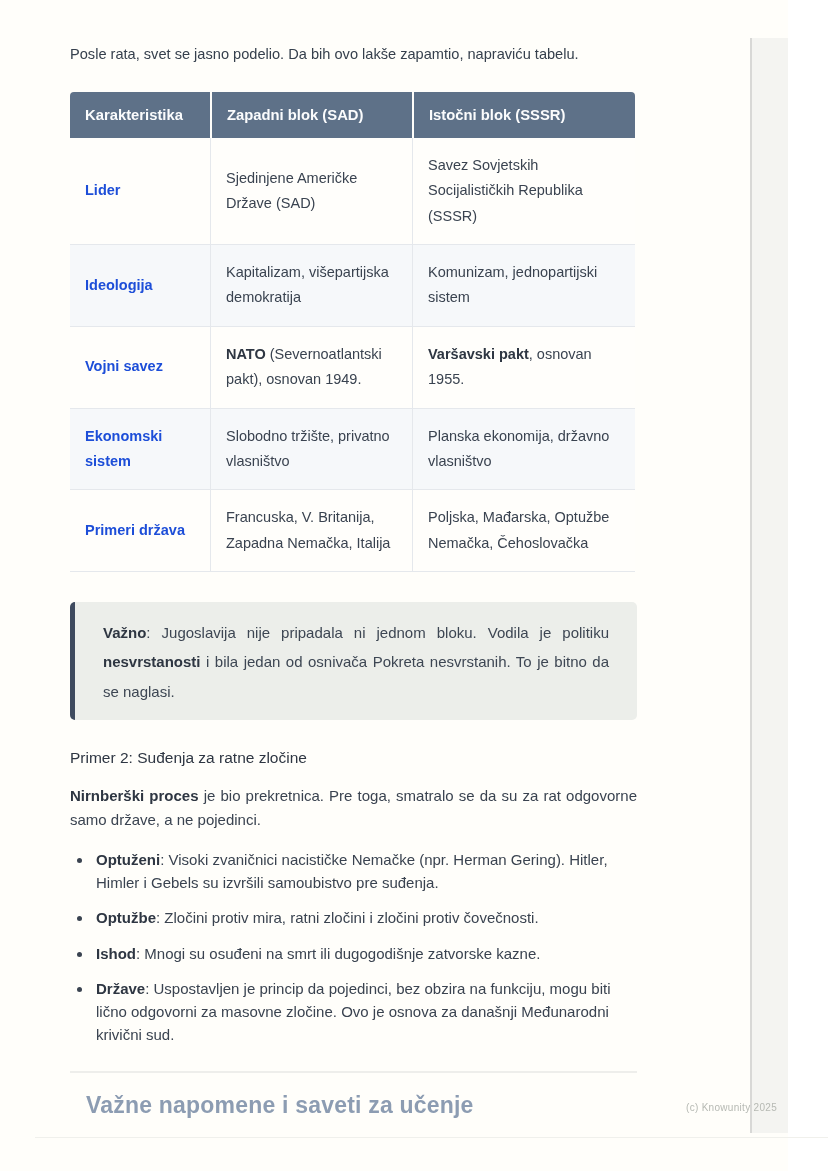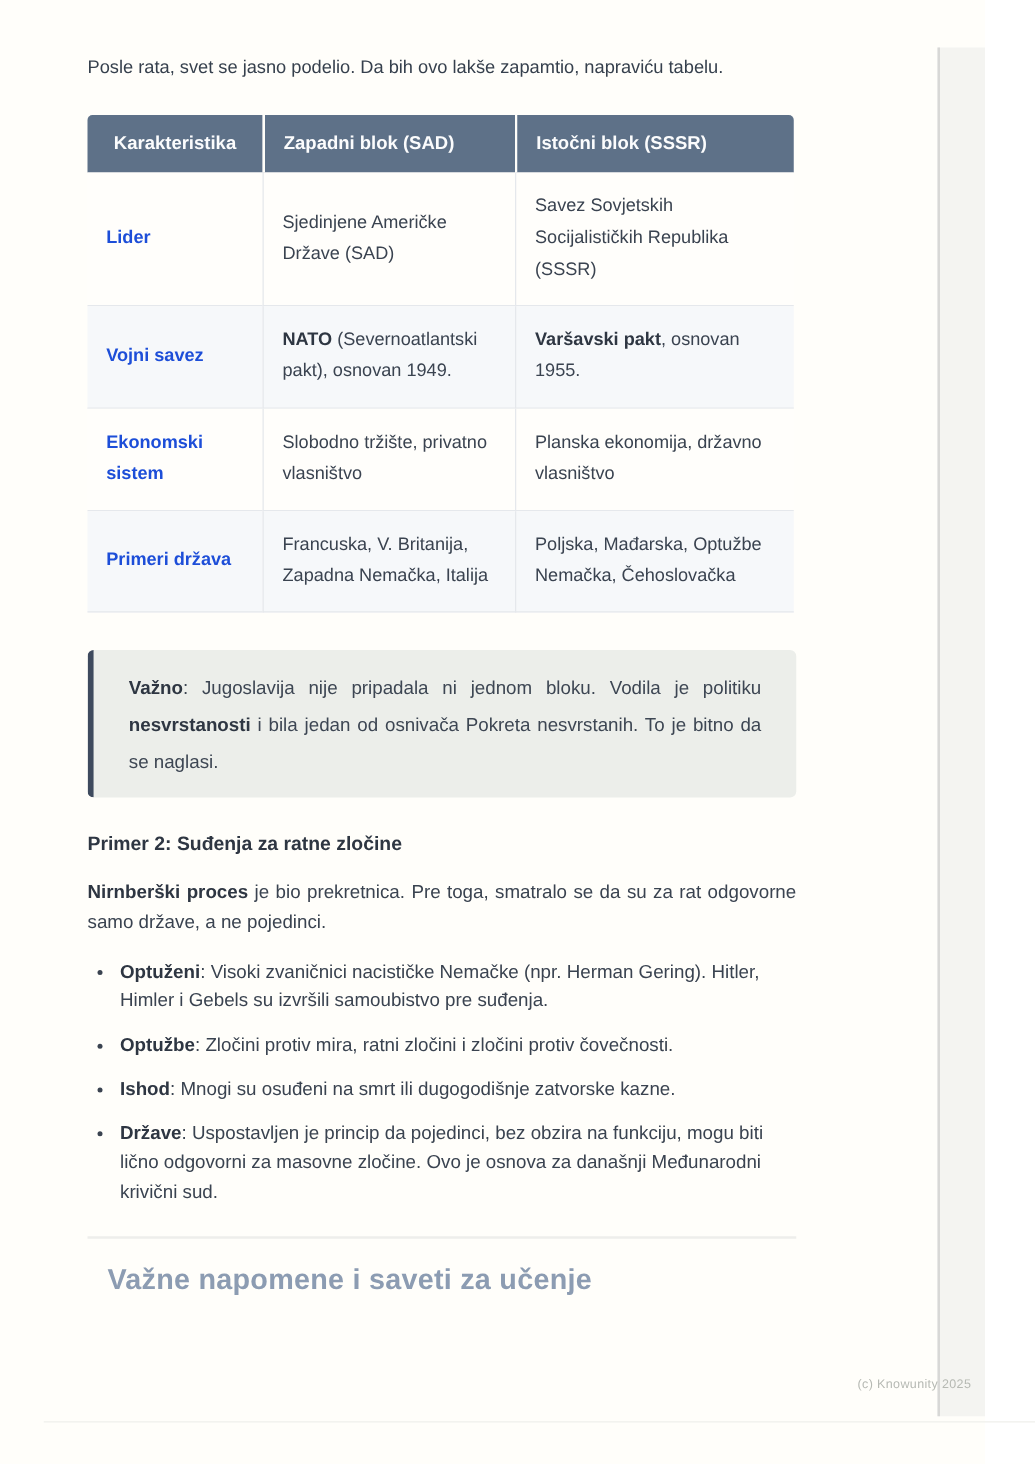--- a/index.html
+++ b/index.html
@@ -24,21 +24,21 @@
     margin-top:26px; width:565px;
     font-size:14.5px;
     table-layout:fixed;
   }
   table.cmp thead th {
     background:var(--header-bg,#5e7188);
     color:#fbfcfd; font-weight:bold; text-align:left;
     padding:15px 15px; font-size:14.8px;
     border-left:2px solid #fffefa;
   }
-  table.cmp thead th:first-child { border-left:none; border-top-left-radius:4px;text-align:center; }
+  table.cmp thead th:first-child { border-left:none; border-top-left-radius:4px; }
   table.cmp thead th:last-child { border-top-right-radius:4px; }
   table.cmp tbody td {
     padding:15px 15px; line-height:1.75;
     border-bottom:1px solid #e5e8ec;
     border-left:1px solid #e5e8ec;
     vertical-align:middle; color:#3a4350;
     background:#fffefb;
   }
   table.cmp tbody td:first-child { border-left:none; }
   table.cmp tbody tr:nth-child(even) td { background:#f6f8fa; }
@@ -52,21 +52,21 @@
     border-left:5px solid var(--callout-bar,#3e4a5e);
     border-radius:5px;
     padding:16px 28px 14px 28px;
   }
   .callout-text {
     font-size:15px; line-height:1.95;
     text-align:justify; color:#3d4653;
   }
 
   h3.example-heading {
-    margin:29px 0 0; font-size:15.5px; color:#2e3642; font-weight:bold;
+    margin:29px 0 0; font-size:15.5px; color:#2e3642; font-weight:normal;
   }
   p.just {
     margin:17px 0 0; font-size:15px; line-height:1.6;
     text-align:justify; color:#3a4350;
   }
 
   ul.bullets { margin:16px 0 0; padding-left:23px; }
   ul.bullets li { margin:12px 0; font-size:15px; line-height:1.55; padding-left:3px; }
 
   hr.divider { margin:24px 0 0; border:none; border-top:2px solid #eeeeeb; }
@@ -118,20 +118,25 @@
             <th>Istočni blok (SSSR)</th>
           </tr>
       </thead>
       <tbody>
           <tr>
             <td class="label">Lider</td>
             <td><span>Sjedinjene Američke Države (SAD)</span></td>
             <td><span>Savez Sovjetskih Socijalističkih Republika (SSSR)</span></td>
           </tr>
           <tr>
+            <td class="label">Ideologija</td>
+            <td><span>Kapitalizam, višepartijska demokratija</span></td>
+            <td><span>Komunizam, jednopartijski sistem</span></td>
+          </tr>
+          <tr>
             <td class="label">Vojni savez</td>
             <td><span class="b">NATO</span><span> (Severnoatlantski pakt), osnovan 1949.</span></td>
             <td><span class="b">Varšavski pakt</span><span>, osnovan 1955.</span></td>
           </tr>
           <tr>
             <td class="label">Ekonomski sistem</td>
             <td><span>Slobodno tržište, privatno vlasništvo</span></td>
             <td><span>Planska ekonomija, državno vlasništvo</span></td>
           </tr>
           <tr>

